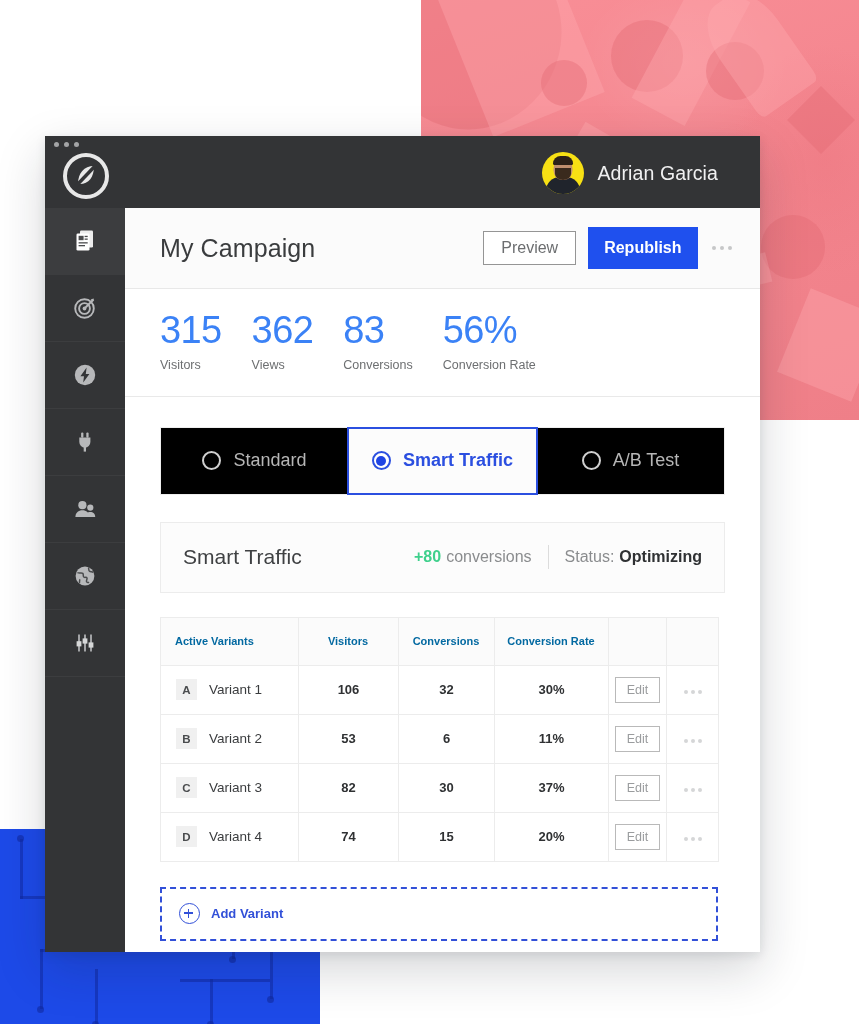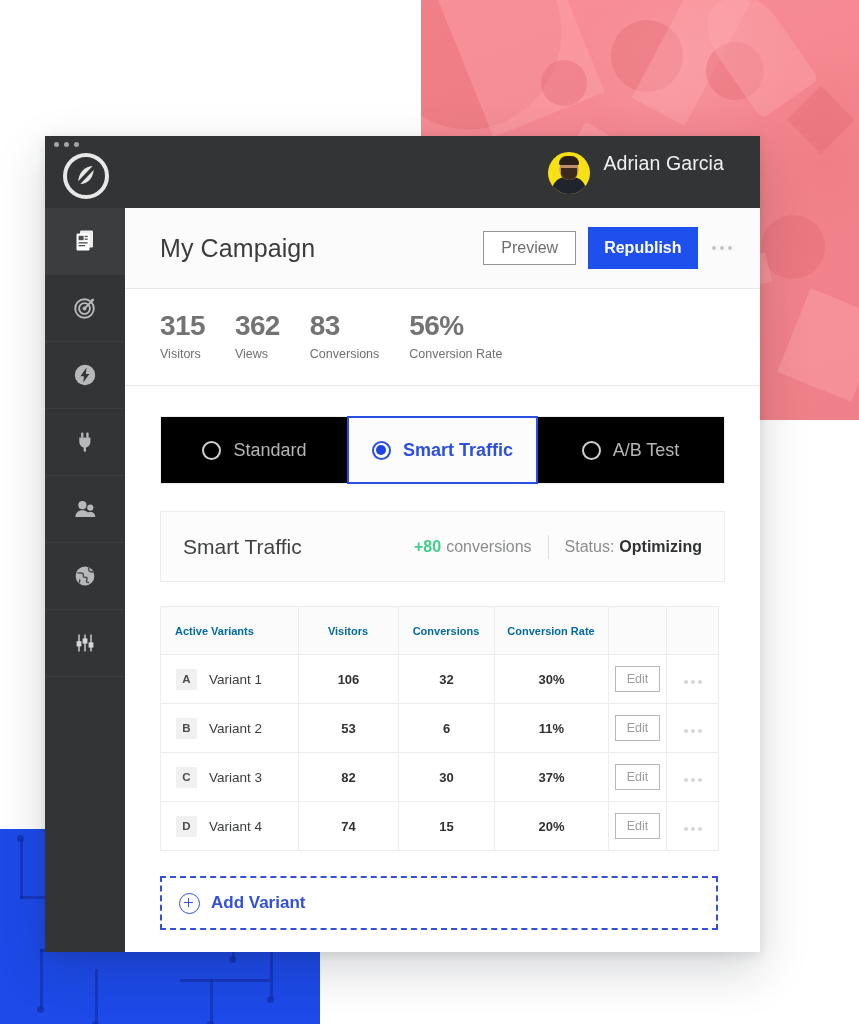--- a/index.html
+++ b/index.html
@@ -92,24 +92,24 @@
     background: #a3a4a6;
     display: block;
   }
   .brand-logo {
     position: absolute;
     left: 18px; top: 17px;
     width: 46px; height: 46px;
   }
   .user-chip {
     position: absolute;
-    right: 36px;
+    right: 42px;
     top: 16px;
     display: flex;
-    align-items: flex-start;
+    align-items: center;
     gap: 13px;
   }
   .avatar {
     width: 42px; height: 42px;
     border-radius: 50%;
     background: #f7e014;
     position: relative;
     overflow: hidden;
     flex: none;
   }
@@ -236,23 +236,23 @@
   
   .stats {
     display: flex;
     padding: 22px 0 24px 35px;
     gap: 0;
     border-bottom: 1px solid #e9e9e9;
     background: #ffffff;
   }
   .stat { margin-right: 30px; }
   .stat-value {
-    font-size: 28px;
-    font-weight: bold;
-    color: #737373;
+    font-size: 38px;
+    font-weight: normal;
+    color: #3b82f6;
     line-height: 1.05;
     letter-spacing: -0.6px;
   }
   .stat-label {
     margin-top: 7px;
     font-size: 12.5px;
     color: #6d6f71;
   }
 
   
@@ -418,21 +418,21 @@
     margin: 25px 35px 0 35px;
     width: 558px;
     height: 54px;
     box-sizing: border-box;
     border: 2px dashed #3250d8;
     display: flex;
     align-items: center;
     padding-left: 17px;
     gap: 11px;
     color: #3250d8;
-    font-size: 17px;
+    font-size: 13px;
     font-weight: bold;
     cursor: pointer;
     background: #ffffff;
   }
   .plus-circle {
     width: 19px; height: 19px;
     border: 1.6px solid #3250d8;
     border-radius: 50%;
     position: relative;
     flex: none;

